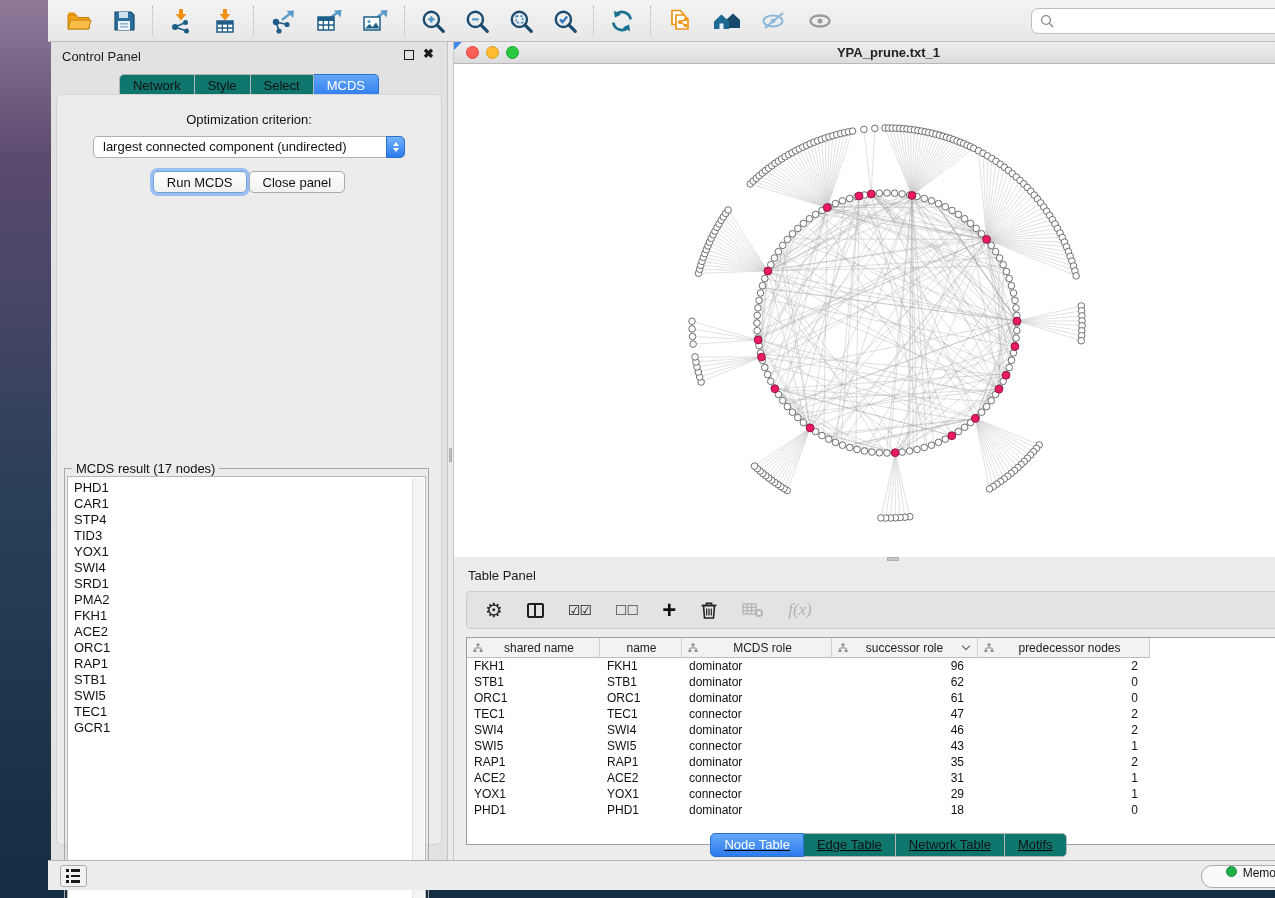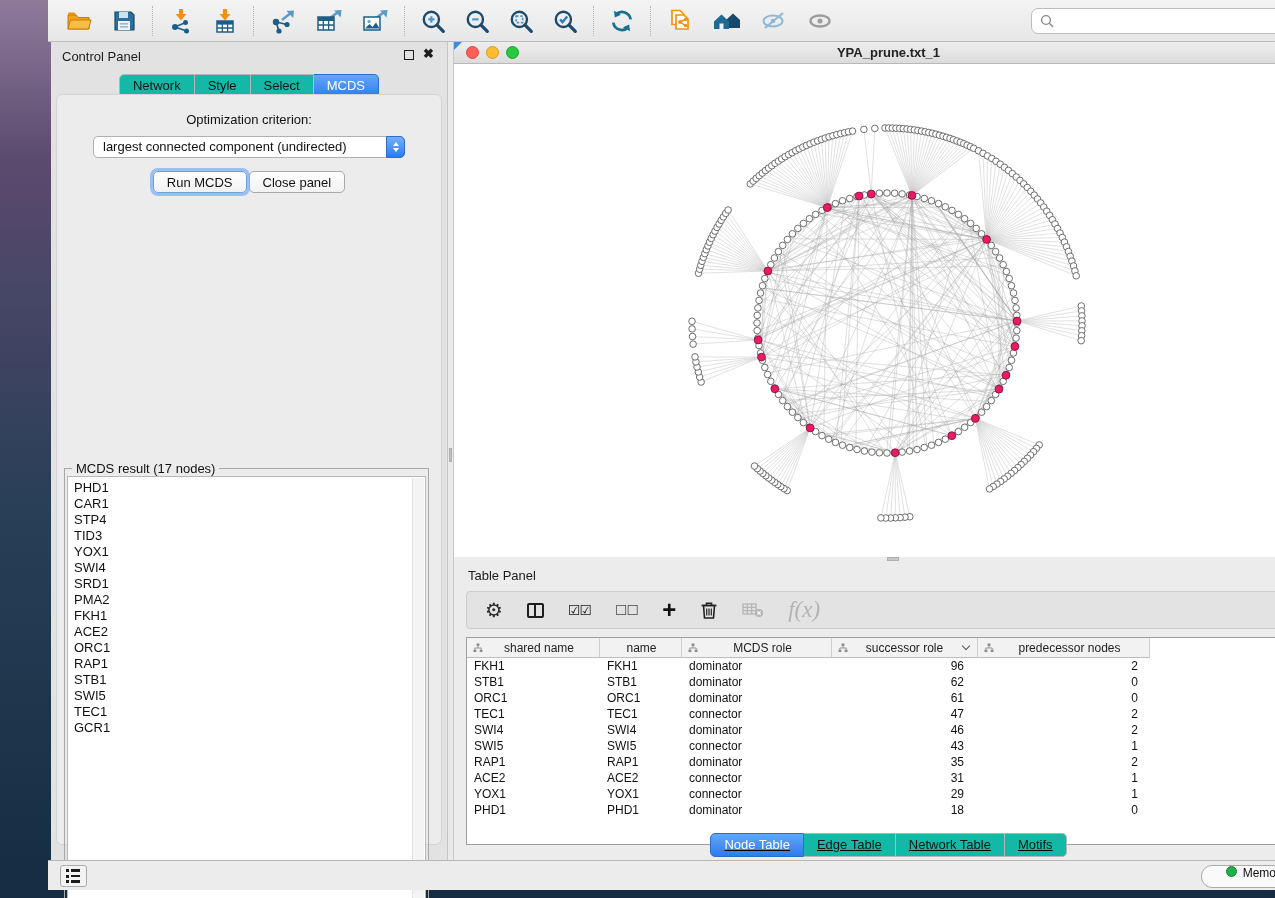--- a/index.html
+++ b/index.html
@@ -19,21 +19,21 @@
   .search input{border:none;outline:none;flex:1;font-size:13px;font-family:"Liberation Sans",sans-serif;background:transparent;margin-left:6px;}
 
   
   .control-panel{position:absolute;left:3px;top:42px;width:397px;height:818px;background:#e2e2e2;border-right:1px solid #c4c4c4;}
   .cp-titlerow{position:absolute;left:0;top:0;right:0;height:26px;}
   .cp-title{position:absolute;left:11px;top:7px;font-size:13px;color:#1c1c1c;}
   .win-float{position:absolute;width:10px;height:10px;border:1.6px solid #1c1c1c;top:8px;cursor:pointer;background:transparent;}
   .win-close{position:absolute;top:5px;font-size:13px;font-weight:bold;color:#1c1c1c;cursor:pointer;line-height:14px;}
   .cp-float{right:33px;} .cp-close{right:13px;}
   .seg{display:flex;}
-  .seg .tab{padding:3px 13px 4px;background:#14b8a6;border:1px solid #b5b5b5;border-left:none;
+  .seg .tab{padding:3px 13px 4px;background:#0f766e;border:1px solid #b5b5b5;border-left:none;
     font-size:13px;color:#111;cursor:pointer;line-height:15px;}
   .seg .tab:first-child{border-left:1px solid #b5b5b5;border-radius:5px 0 0 5px;}
   .seg .tab:last-child{border-radius:0 5px 5px 0;}
   .seg .tab.active{background:linear-gradient(#63a7f9,#2d7bee);color:#fff;border-color:#2b6fce;}
   .cp-tabs{position:absolute;top:32px;left:0;right:0;display:flex;justify-content:center;}
   .cp-content{position:absolute;left:5px;right:5px;top:52px;bottom:15px;background:#ececec;
     border:1px solid #d4d4d4;border-radius:6px;}
   .opt-label{margin-top:17px;text-align:center;font-size:13px;color:#111;}
   .dropdown{position:relative;width:312px;height:22px;margin:9px auto 0;background:#fff;
     border:1px solid #b0b0b0;border-radius:5px;font-size:13px;line-height:20px;padding-left:9px;color:#111;cursor:pointer;}
@@ -78,21 +78,21 @@
   .tp-float{right:34px;} .tp-close{right:14px;}
   .tp-toolbar{position:absolute;left:12px;right:10px;top:30px;height:38px;background:#e3e3e3;
     border:1px solid #cbcbcb;border-radius:4px;display:flex;align-items:center;gap:24px;padding-left:18px;}
   .ticon{background:none;border:none;padding:0;cursor:pointer;display:flex;align-items:center;color:#222;}
   .gear{font-size:20px;line-height:20px;color:#2a2a2a;font-family:"DejaVu Sans",sans-serif;}
   .colsicon{width:17px;height:15px;border:2px solid #1e1e1e;border-radius:2px;position:relative;}
   .colsicon::after{content:"";position:absolute;left:5.5px;top:0;bottom:0;width:2px;background:#1e1e1e;}
   .checks{font-size:14px;letter-spacing:-1px;font-family:"DejaVu Sans",sans-serif;color:#161616;}
   .unchecks{font-size:14px;letter-spacing:-1px;font-family:"DejaVu Sans",sans-serif;color:#4a4a4a;}
   .plus{font-size:24px;font-weight:900;color:#111;line-height:18px;}
-  .fx{font-family:"Liberation Serif",serif;font-style:italic;font-size:23px;color:#b3b3b3;}
+  .fx{font-family:"Liberation Serif",serif;font-style:italic;font-size:17px;color:#b3b3b3;}
   .tp-table{position:absolute;left:12px;right:10px;top:76px;height:208px;background:#fff;border:1px solid #9e9e9e;}
   .thead{position:absolute;left:0;top:0;height:20px;display:grid;
     grid-template-columns:133px 82px 150px 146px 172px;background:#f2f2f2;border-bottom:1px solid #bdbdbd;}
   .hcell{display:flex;align-items:center;border-right:1px solid #cfcfcf;padding:0 4px 0 6px;font-size:12px;color:#222;position:relative;cursor:pointer;}
   .hcell .hlabel{margin:0 auto;}
   .chev{width:6px;height:6px;border-right:1.4px solid #555;border-bottom:1.4px solid #555;
     transform:rotate(45deg);display:inline-block;margin:0 4px 3px 2px;}
   .tbody{position:absolute;left:0;top:20px;right:14px;}
   .trow{display:grid;grid-template-columns:133px 82px 150px 146px 172px;height:16px;line-height:16px;font-size:12px;color:#111;}
   .tcell{padding-left:7px;white-space:nowrap;overflow:hidden;}

